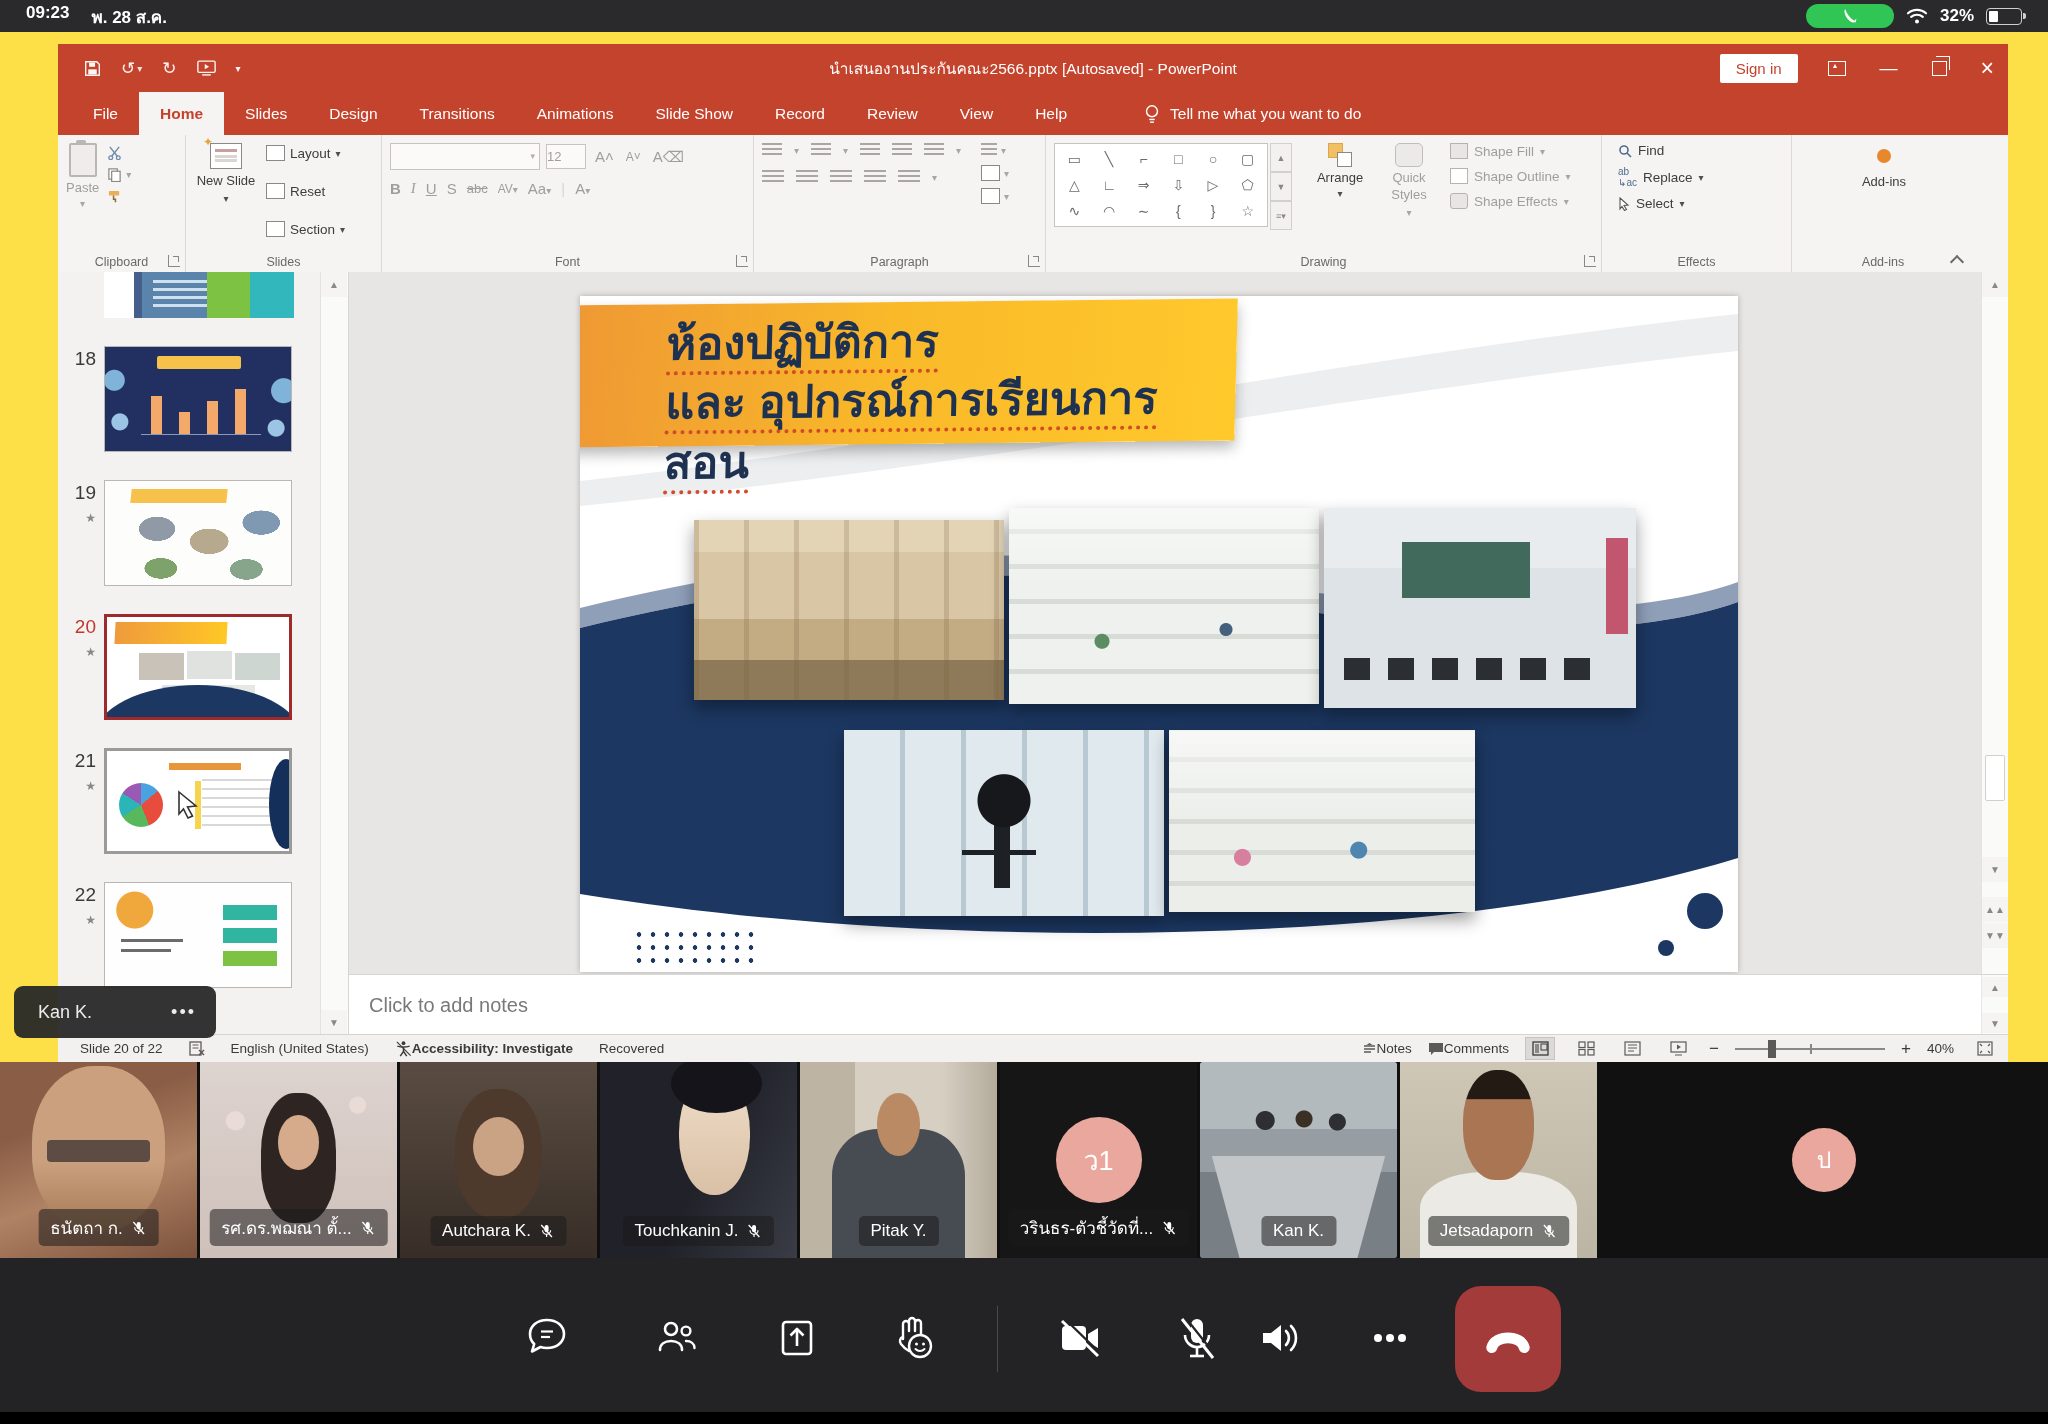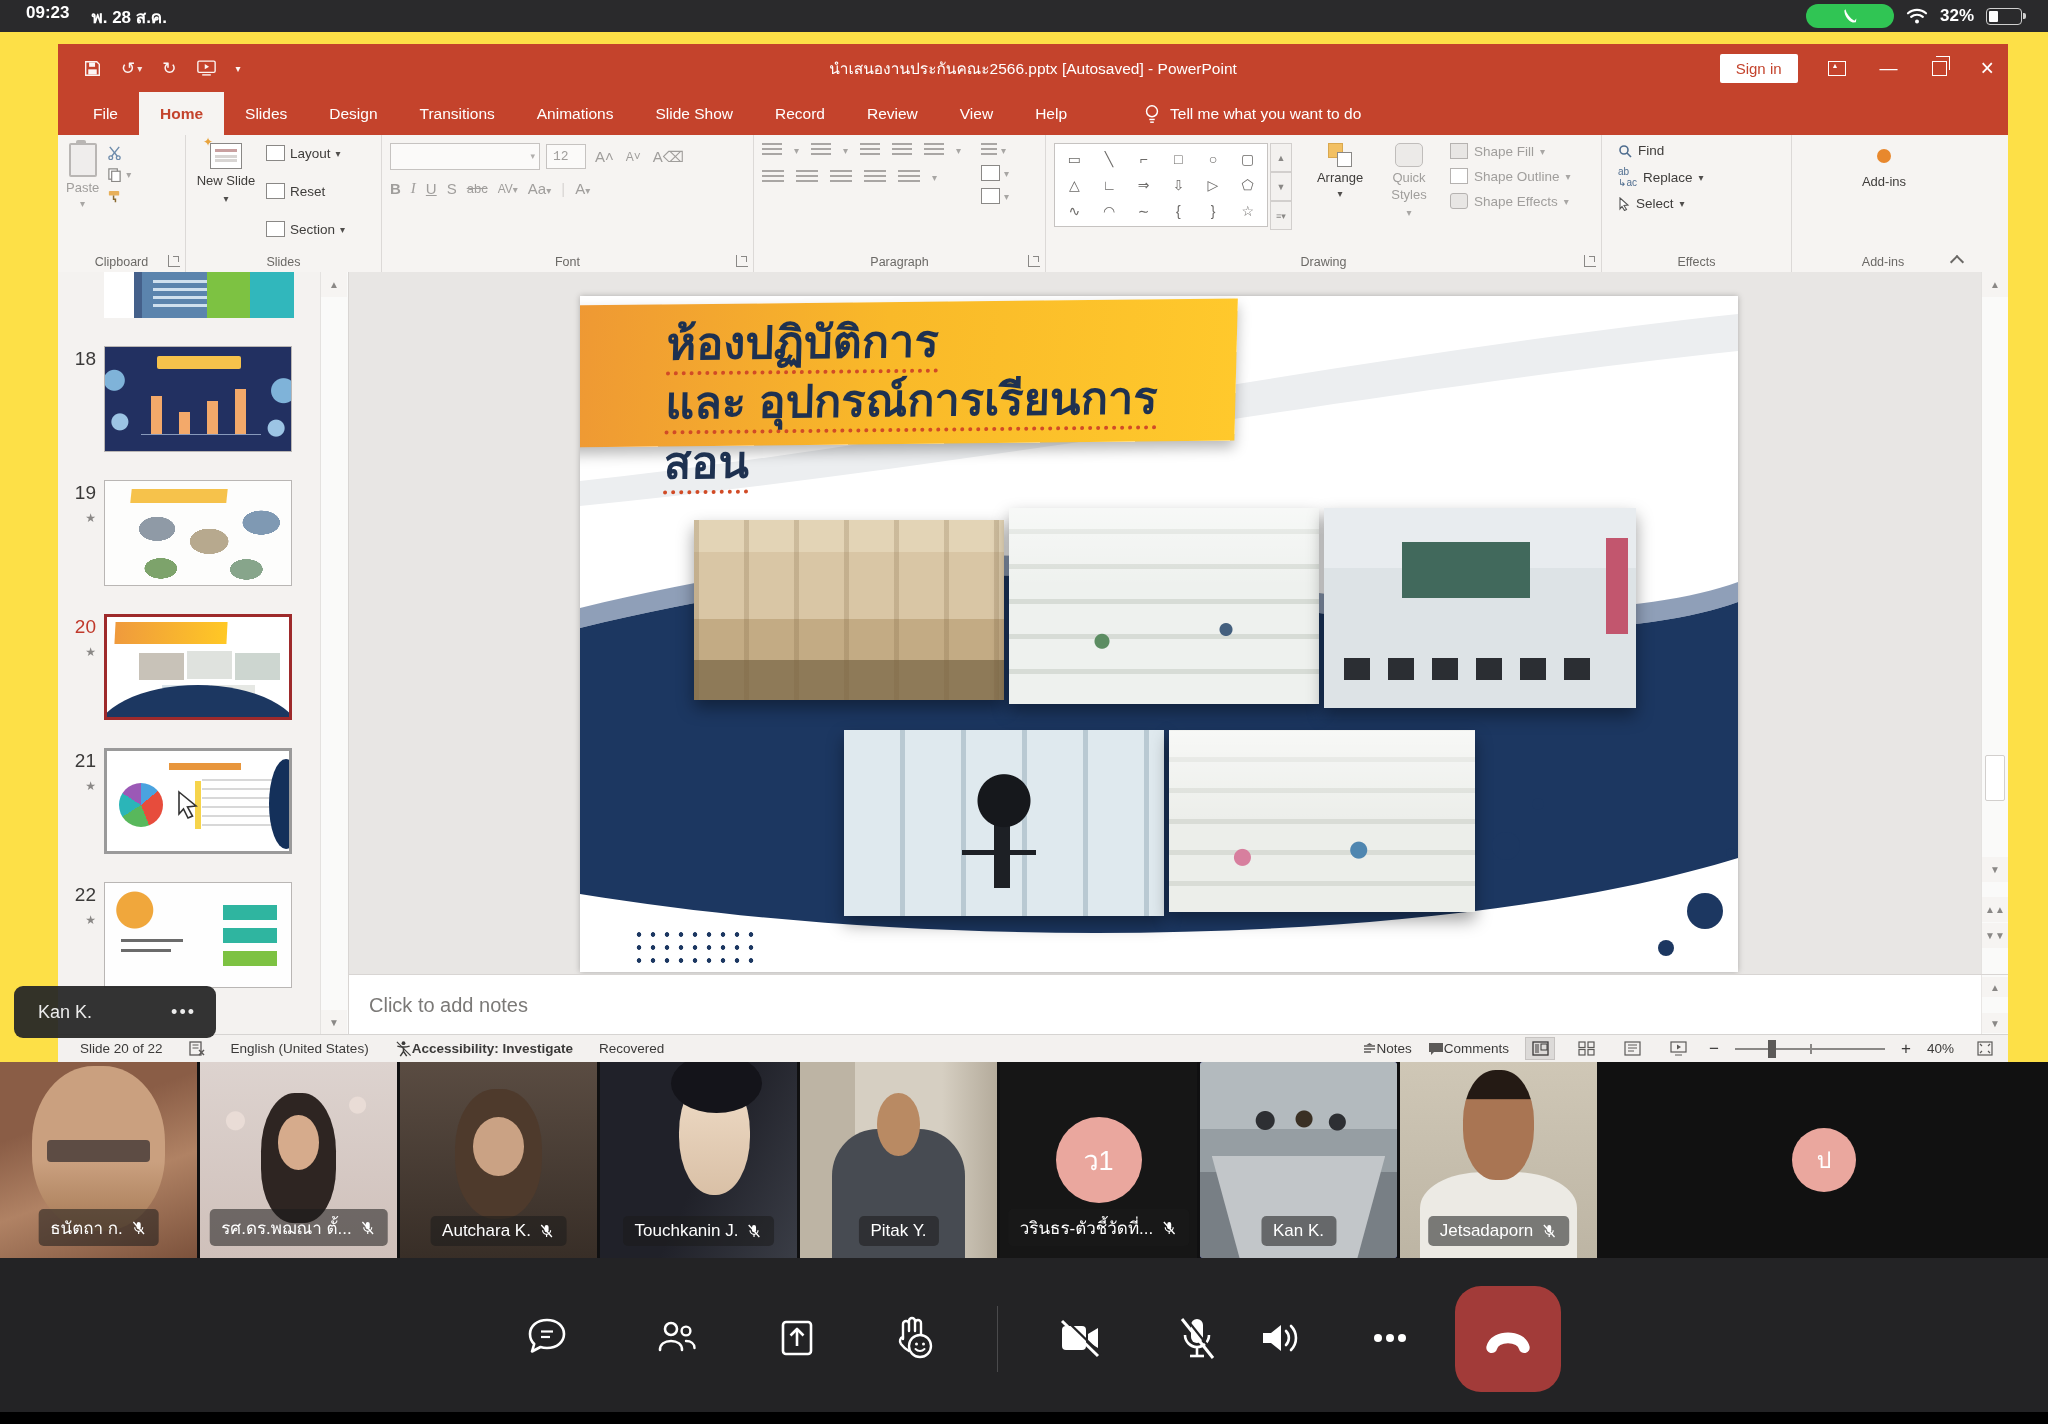--- a/index.html
+++ b/index.html
@@ -48,21 +48,21 @@
   .minicol{display:flex;flex-direction:column;gap:7px;margin-left:8px;padding-top:2px;}
   .mrow{display:flex;align-items:center;gap:4px;font-size:12px;}
   .newslide-ic{width:30px;height:24px;border:1.5px solid #8a8886;background:#fff;position:relative;}
   .newslide-ic:before{content:"✦";position:absolute;left:-8px;top:-9px;color:#e8a33d;font-size:12px;}
   .newslide-ic:after{content:"";position:absolute;left:4px;top:5px;right:4px;height:3px;background:#c9a0a0;box-shadow:0 6px 0 #d8d5d3,0 10px 0 #d8d5d3;}
   .srow{display:flex;align-items:center;gap:5px;font-size:13.5px;white-space:nowrap;}
   .sic{width:17px;height:14px;border:1.3px solid #8a8886;background:#fff;position:relative;flex:none}
   .fontrow{display:flex;align-items:center;gap:6px;}
   .fontbox{width:148px;height:25px;border:1px solid #c6c3c1;background:#fbfaf9;position:relative;}
   .fontbox i{position:absolute;right:4px;top:7px;font-size:9px;color:#b0aeac;font-style:normal}
-  .sizebox{width:40px;height:25px;border:1px solid #c6c3c1;background:#fbfaf9;color:#a09e9c;font-size:13px;display:flex;align-items:center;padding-left:6px;box-sizing:border-box;font-family:Liberation Mono, monospace;}
+  .sizebox{width:40px;height:25px;border:1px solid #c6c3c1;background:#fbfaf9;color:#a09e9c;font-size:13px;display:flex;align-items:center;box-sizing:border-box;}
   .fbtn{font-size:15px;color:#a09e9c;padding:0 3px;}
   .fmt2{display:flex;align-items:center;gap:10px;margin-top:10px;font-size:15px;color:#a09e9c;}
   .pgrid{display:flex;gap:20px;}
   .pcolset{display:flex;flex-direction:column;gap:12px;}
   .prow{display:flex;align-items:center;gap:12px;}
   .pic{width:20px;height:15px;background:repeating-linear-gradient(#a9a6a4 0 2px,transparent 2px 5px);}
   .pic.b{width:22px;}
   .gal{width:214px;height:84px;border:1px solid #c6c3c1;background:#fff;display:grid;grid-template-columns:repeat(6,1fr);align-items:center;justify-items:center;font-size:14px;color:#6d6b69;padding:2px;box-sizing:border-box;}
   .galsc{display:flex;flex-direction:column;margin-left:2px;}
   .galsc span{width:20px;height:27px;border:1px solid #d2cfcd;background:#f3f1ef;font-size:9px;color:#8a8886;display:flex;align-items:center;justify-content:center;}

